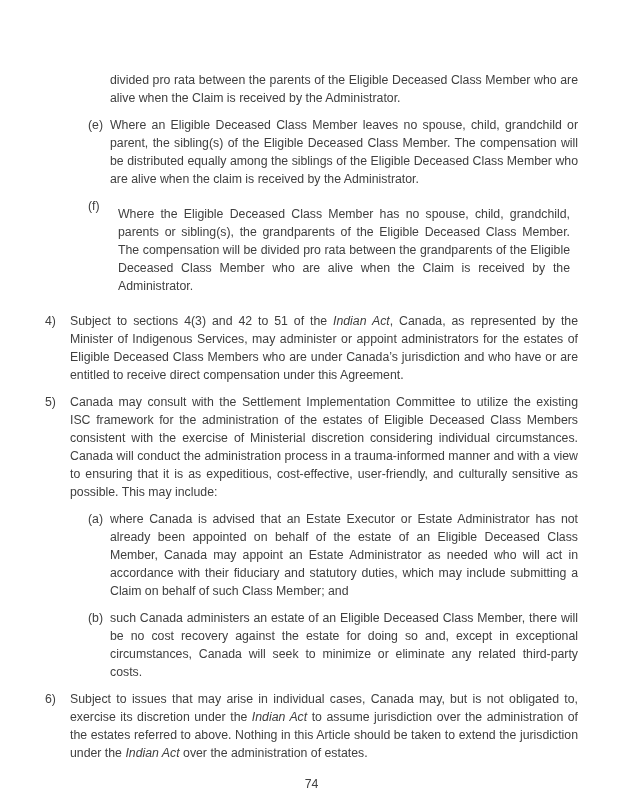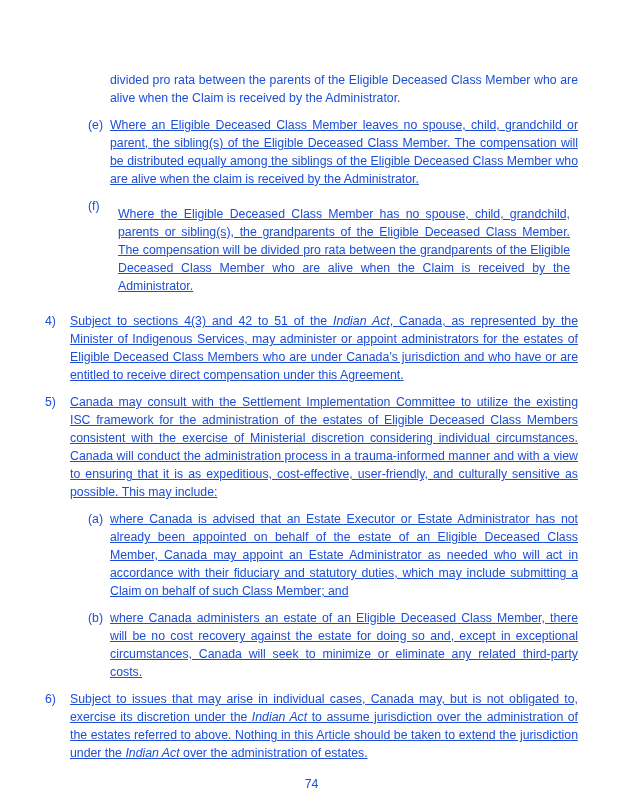--- a/index.html
+++ b/index.html
@@ -10,41 +10,40 @@
   .page {
     position: relative;
     width: 623px;
     height: 807px;
     background: #ffffff;
     box-sizing: border-box;
     padding: 71px 45px 4px 45px;
     font-family: "Liberation Sans", "DejaVu Sans", sans-serif;
     font-size: 12.3px;
     line-height: 18px;
-    color: #1d4ed8;
+    color: #404040;
     overflow: hidden;
   }
   .list-item {
     display: flex;
     margin: 0 0 9px 0;
   }
   .list-item .item-label {
     flex: 0 0 25px;
     white-space: nowrap;
   }
   .list-item.sub-item {
     margin-left: 43px;
   }
   .list-item.sub-item .item-label {
     flex: 0 0 22px;
   }
   .item-body {
     flex: 1 1 auto;
     text-align: justify;
-    text-decoration: underline;
   }
   .continuation {
     margin: 0 0 9px 65px;
     text-align: justify;
   }
   em {
     font-style: italic;
   }
   .footer {
     margin-top: 13px;
@@ -78,21 +77,21 @@
     <p class="item-body" style="margin:0">Canada may consult with the Settlement Implementation Committee to utilize the existing ISC framework for the administration of the estates of Eligible Deceased Class Members consistent with the exercise of Ministerial discretion considering individual circumstances. Canada will conduct the administration process in a trauma-informed manner and with a view to ensuring that it is as expeditious, cost-effective, user-friendly, and culturally sensitive as possible. This may include:</p>
   </div>
 
   <div class="list-item sub-item">
     <span class="item-label">(a)</span>
     <p class="item-body" style="margin:0">where Canada is advised that an Estate Executor or Estate Administrator has not already been appointed on behalf of the estate of an Eligible Deceased Class Member, Canada may appoint an Estate Administrator as needed who will act in accordance with their fiduciary and statutory duties, which may include submitting a Claim on behalf of such Class Member; and</p>
   </div>
 
   <div class="list-item sub-item">
     <span class="item-label">(b)</span>
-    <p class="item-body" style="margin:0">where Canada administers an estate of an Eligible Deceased Class Member, there will be no cost recovery against the estate for doing so and, except in exceptional circumstances, Canada will seek to minimize or eliminate any related third-party costs.</p>
+    <p class="item-body" style="margin:0">such Canada administers an estate of an Eligible Deceased Class Member, there will be no cost recovery against the estate for doing so and, except in exceptional circumstances, Canada will seek to minimize or eliminate any related third-party costs.</p>
   </div>
 
   <div class="list-item">
     <span class="item-label">6)</span>
     <p class="item-body" style="margin:0"><span>Subject to issues that may arise in individual cases, Canada may, but is not obligated to, exercise its discretion under the </span><em>Indian Act</em><span> to assume jurisdiction over the administration of the estates referred to above. Nothing in this Article should be taken to extend the jurisdiction under the </span><em>Indian Act</em><span> over the administration of estates.</span></p>
   </div>
 
   <div class="footer">
     <span>74</span>
   </div>

